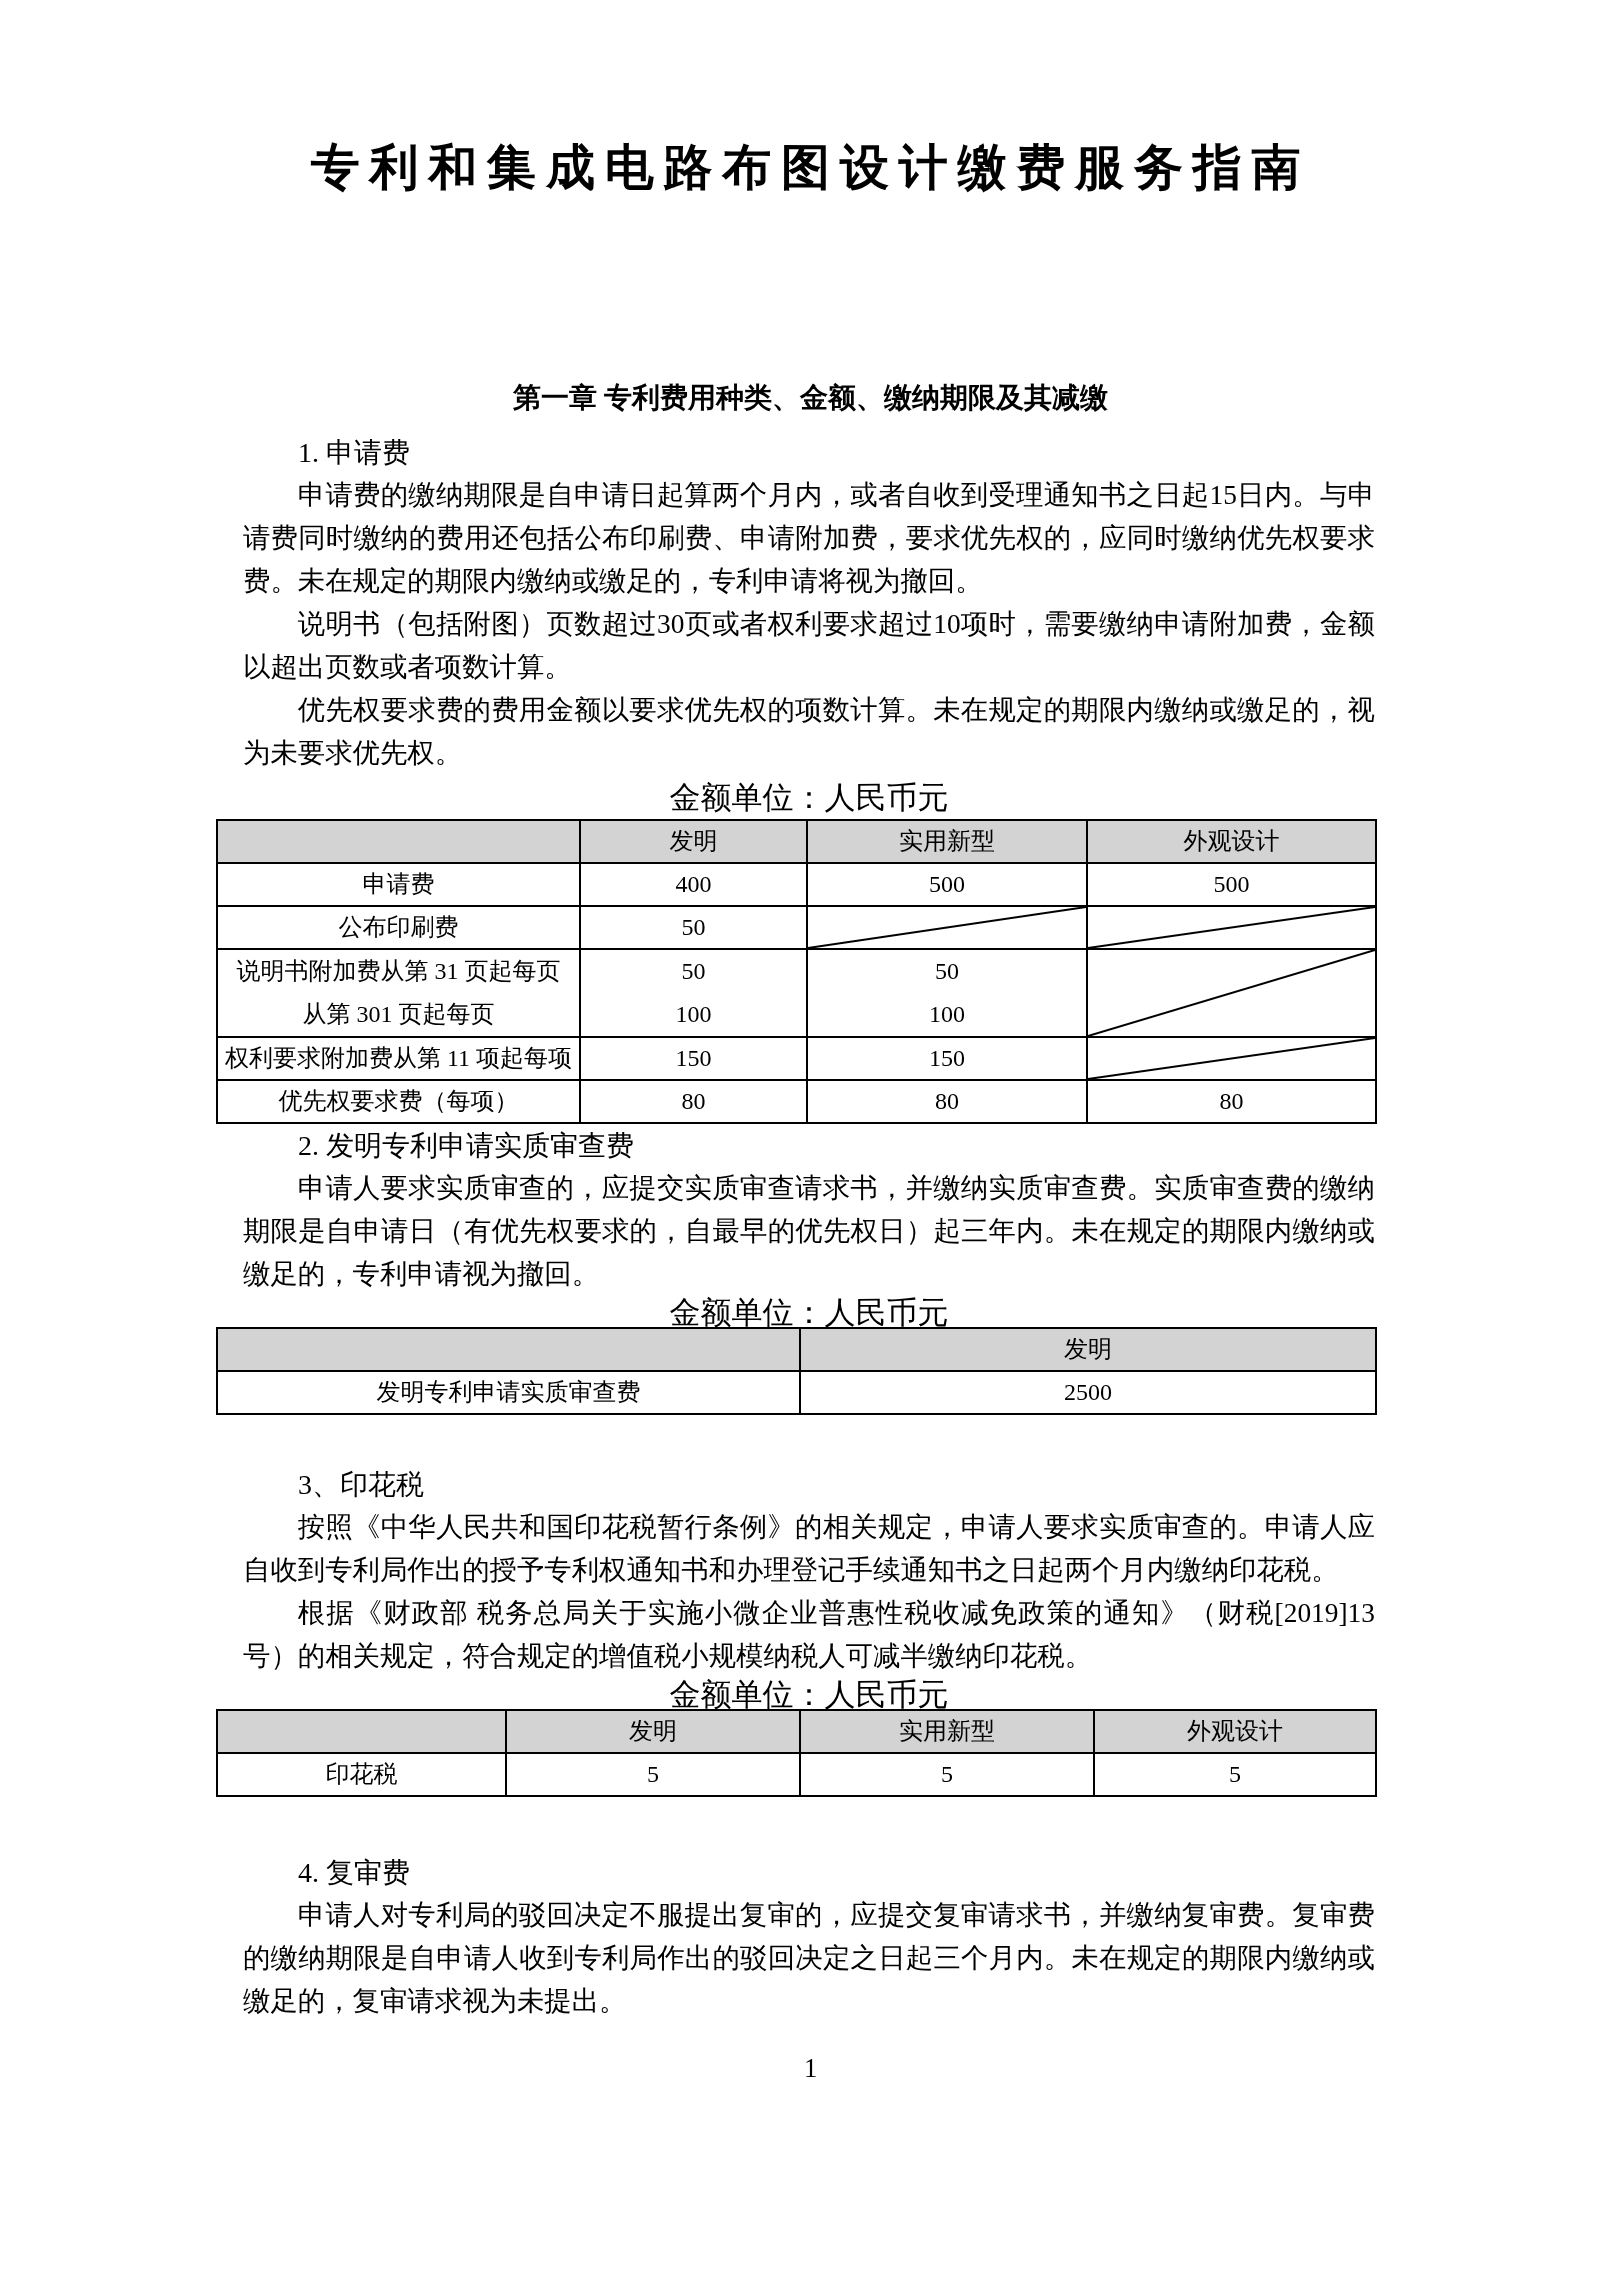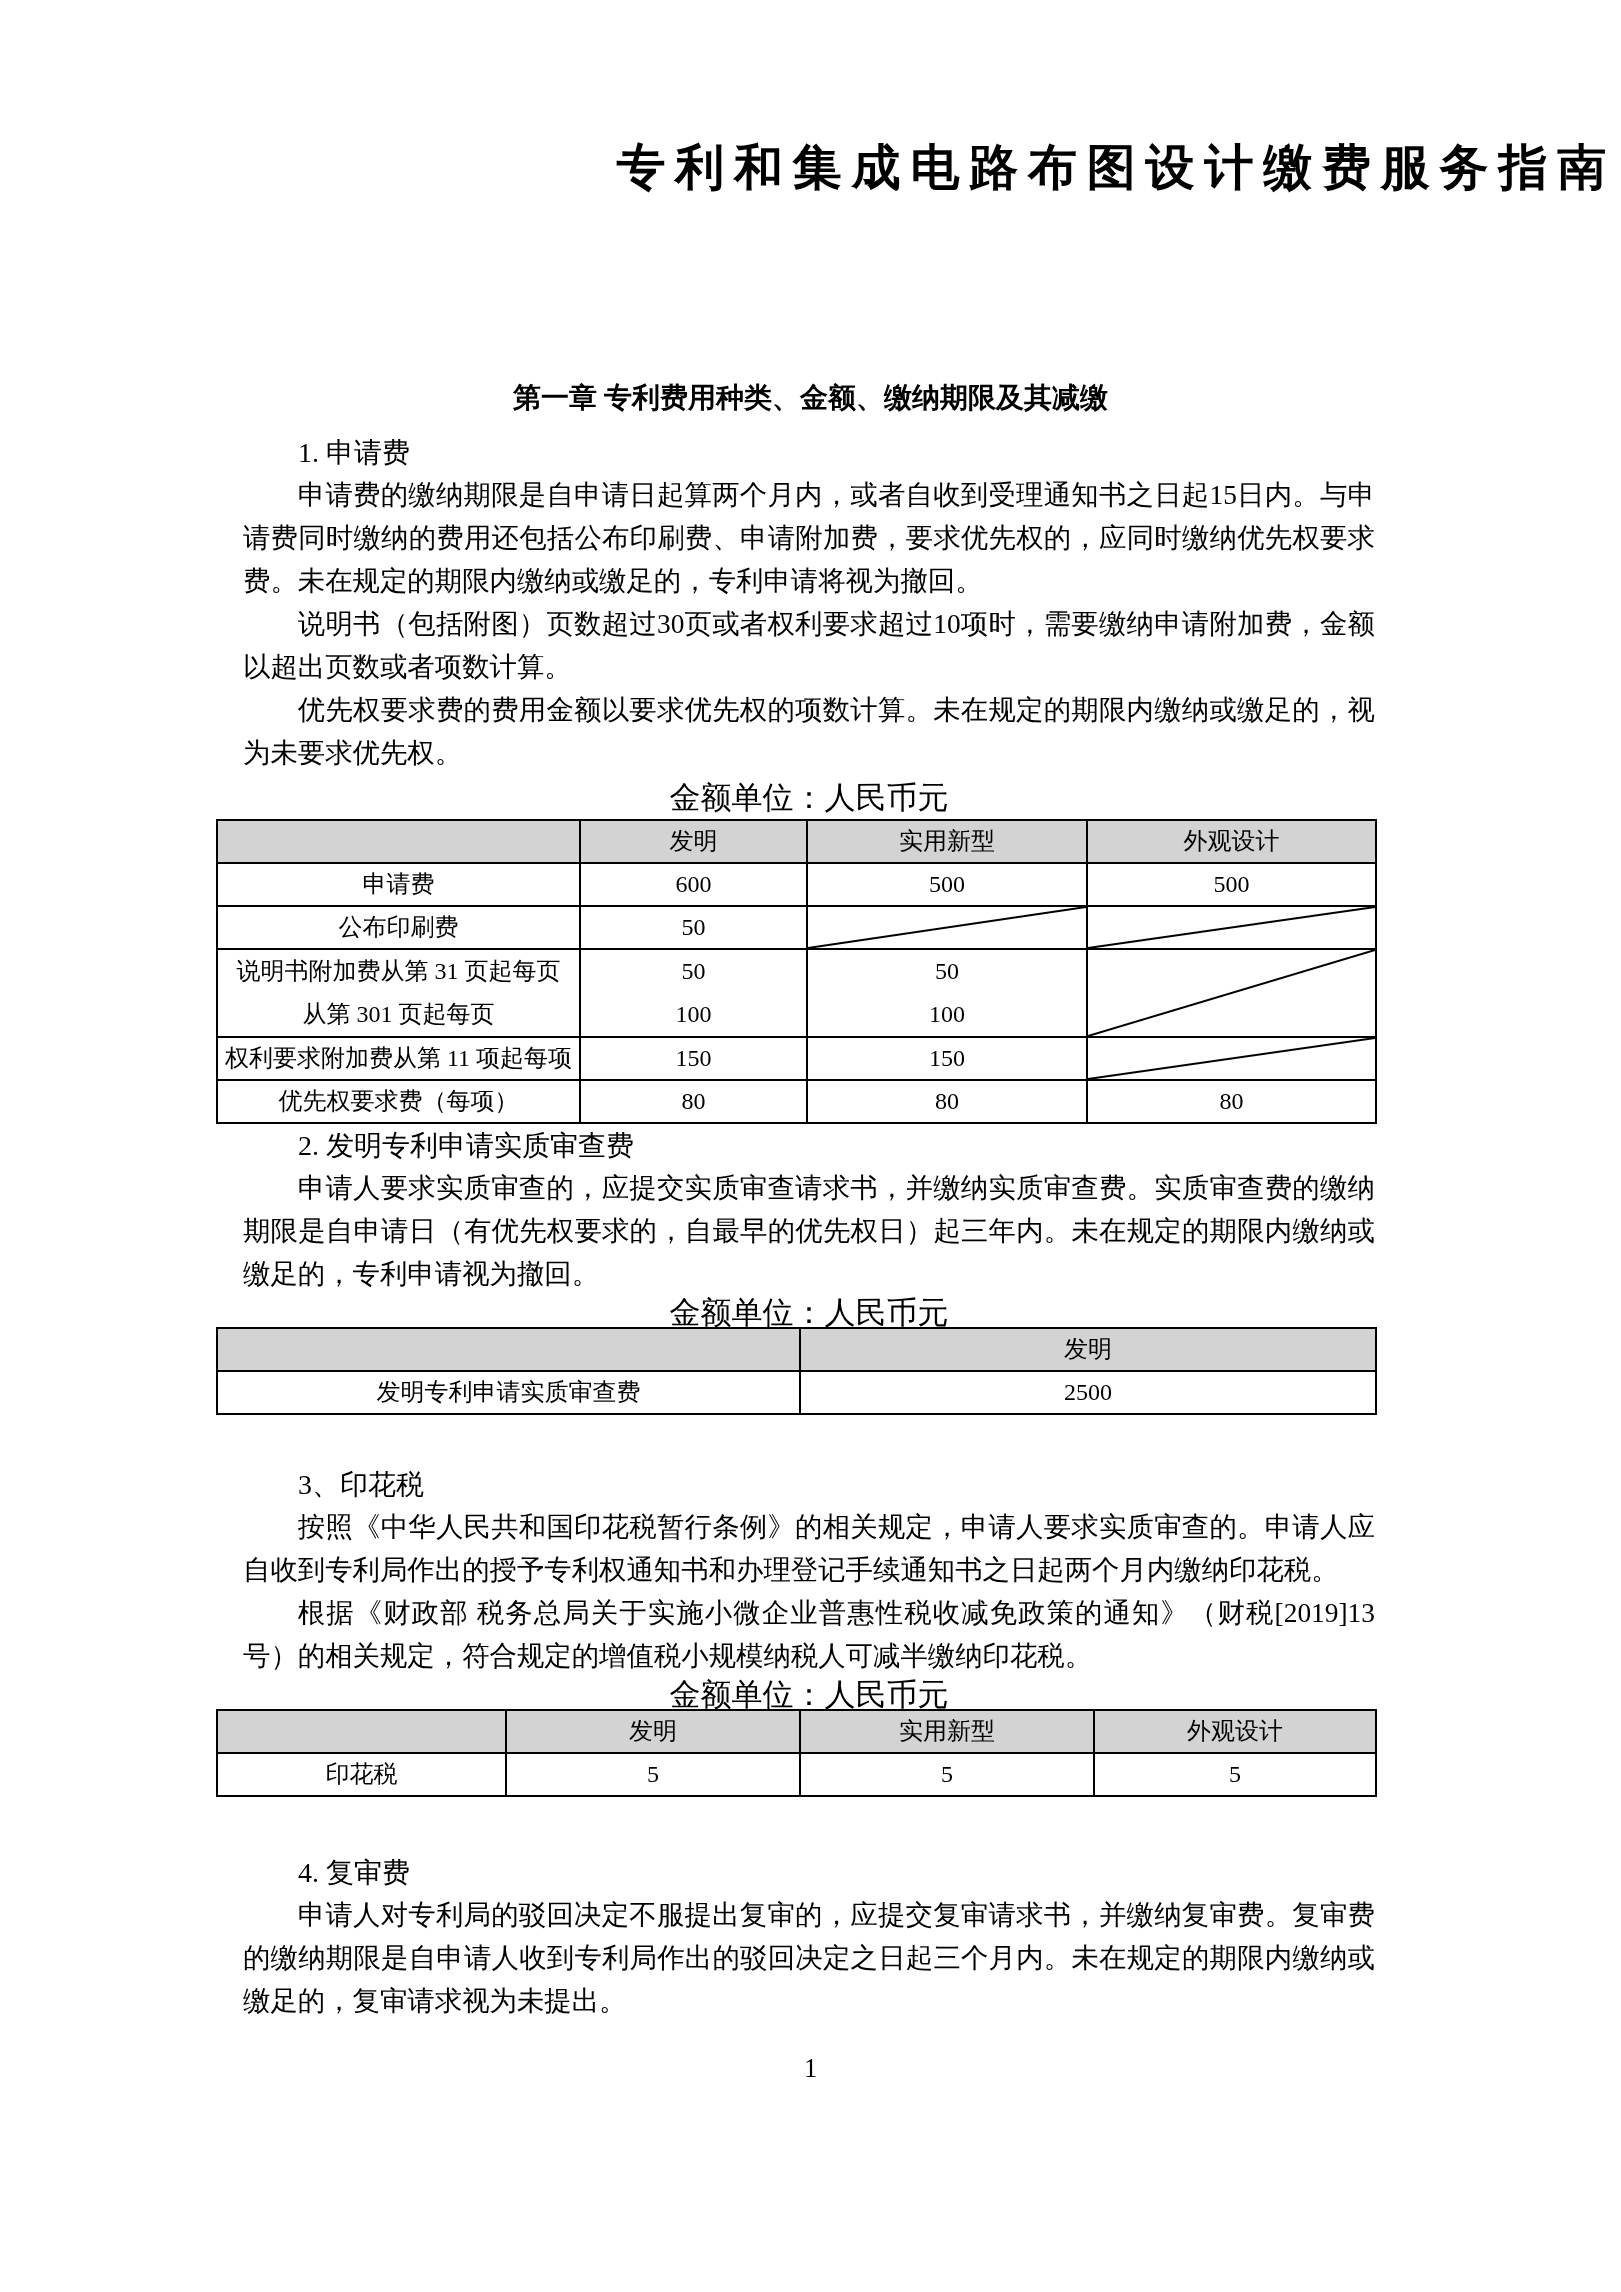--- a/index.html
+++ b/index.html
@@ -1,21 +1,21 @@
 <!DOCTYPE html>
 <html><head>
 <meta charset="utf-8">
 <style>
   html,body{margin:0;padding:0;background:#ffffff;}
   .page{
     position:relative;width:1621px;height:2293px;background:#ffffff;overflow:hidden;
     font-family:"Liberation Serif","DejaVu Serif",serif;color:#000;
   }
   .doc-title{
-    margin:137px 5px 0;text-align:right;
+    margin:137px 5px 0;text-align:center;
     font-family:"Liberation Sans","DejaVu Sans",sans-serif;
     font-weight:bold;font-size:49px;line-height:61px;letter-spacing:9.8px;
   }
   .chapter-heading{
     margin:178px 0 12px;text-align:center;
     font-weight:bold;font-size:28px;line-height:43px;
   }
   .section-heading{
     margin:0 246px 0 243px;padding-left:55px;
     font-weight:normal;font-size:28px;line-height:43px;
@@ -78,21 +78,21 @@
       </colgroup>
     <tbody>
       <tr class="header-row">
         <td></td>
         <td>发明</td>
         <td>实用新型</td>
         <td>外观设计</td>
       </tr>
       <tr>
         <td>申请费</td>
-        <td>600</td>
+        <td>400</td>
         <td>500</td>
         <td>500</td>
       </tr>
       <tr>
         <td>公布印刷费</td>
         <td>50</td>
         <td class="diag"></td>
         <td class="diag"></td>
       </tr>
       <tr class="double">

